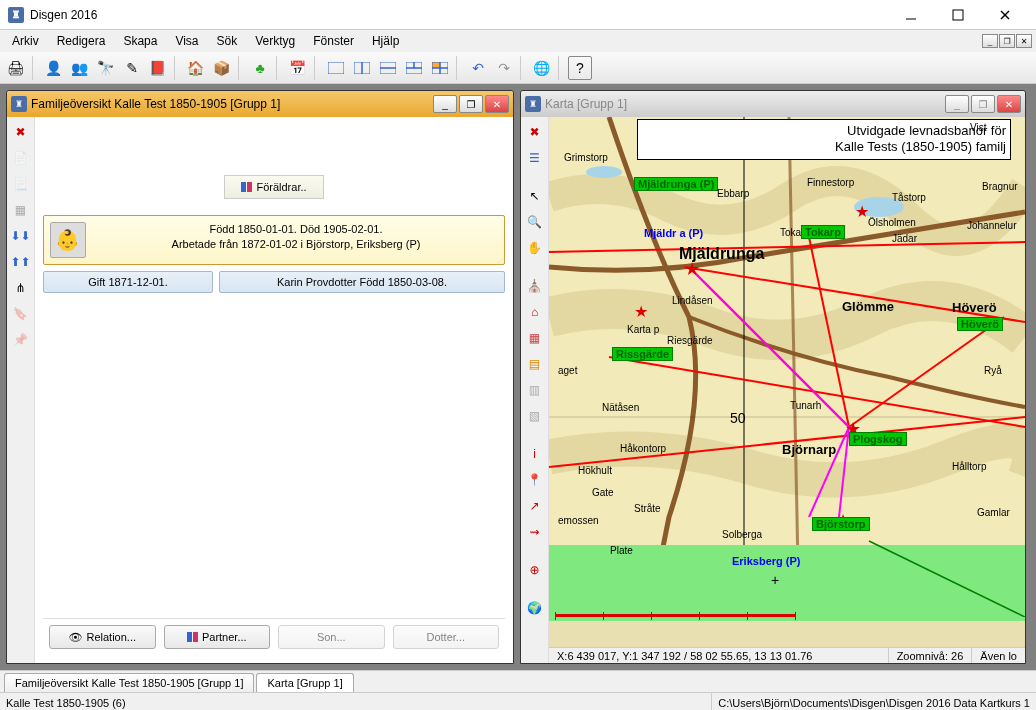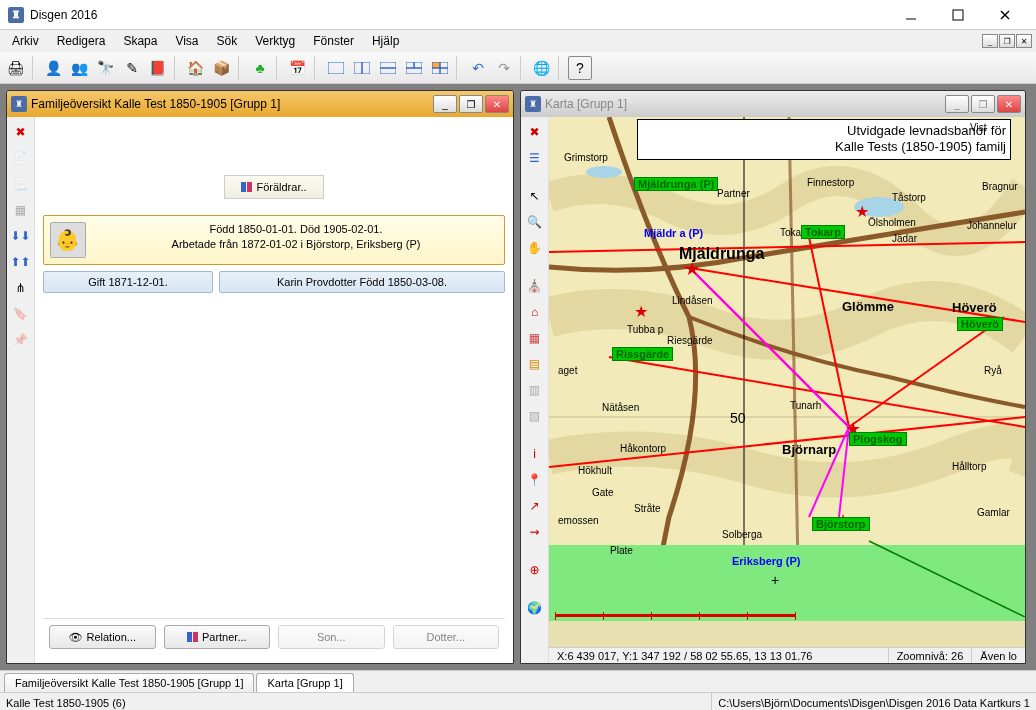--- a/index.html
+++ b/index.html
@@ -343,30 +343,30 @@
           <div class="map-label green" style="top:108px;left:252px">Tokarp</div>
           <div class="map-label bigblack" style="top:182px;left:290px;font-size:13px">Glömme</div>
           <div class="map-label bigblack" style="top:183px;left:400px;font-size:13px">Höverö</div>
           <div class="map-label green" style="top:200px;left:408px">Höverö</div>
           <div class="map-label green" style="top:230px;left:63px">Rissgärde</div>
           <div class="map-label green" style="top:315px;left:300px">Plogskog</div>
           <div class="map-label bigblack" style="top:325px;left:230px;font-size:13px">Björnarp</div>
           <div class="map-label green" style="top:400px;left:263px">Björstorp</div>
           <div class="map-label blue" style="top:438px;left:180px;font-weight:bold">Eriksberg (P)</div>
 
-          <div class="map-label black" style="top:71px;left:165px">Partner</div>
+          <div class="map-label black" style="top:71px;left:165px">Ebbarp</div>
           <div class="map-label black" style="top:60px;left:255px">Finnestorp</div>
           <div class="map-label black" style="top:75px;left:340px">Tåstorp</div>
           <div class="map-label black" style="top:35px;left:12px">Grimstorp</div>
           <div class="map-label black" style="top:64px;left:430px">Bragnur</div>
           <div class="map-label black" style="top:100px;left:316px">Ölsholmen</div>
           <div class="map-label black" style="top:116px;left:340px">Jädar</div>
           <div class="map-label black" style="top:103px;left:415px">Johannelur</div>
           <div class="map-label black" style="top:178px;left:120px">Lindåsen</div>
-          <div class="map-label black" style="top:207px;left:75px">Tubba p</div>
+          <div class="map-label black" style="top:207px;left:75px">Karta p</div>
           <div class="map-label black" style="top:248px;left:6px">aget</div>
           <div class="map-label black" style="top:285px;left:50px">Nätåsen</div>
           <div class="map-label black" style="top:326px;left:68px">Håkontorp</div>
           <div class="map-label black" style="top:283px;left:238px">Tunarh</div>
           <div class="map-label black" style="top:248px;left:432px">Ryå</div>
           <div class="map-label black" style="top:344px;left:400px">Hålltorp</div>
           <div class="map-label black" style="top:348px;left:26px">Hökhult</div>
           <div class="map-label black" style="top:370px;left:40px">Gate</div>
           <div class="map-label black" style="top:386px;left:82px">Stråte</div>
           <div class="map-label black" style="top:398px;left:6px">emossen</div>

